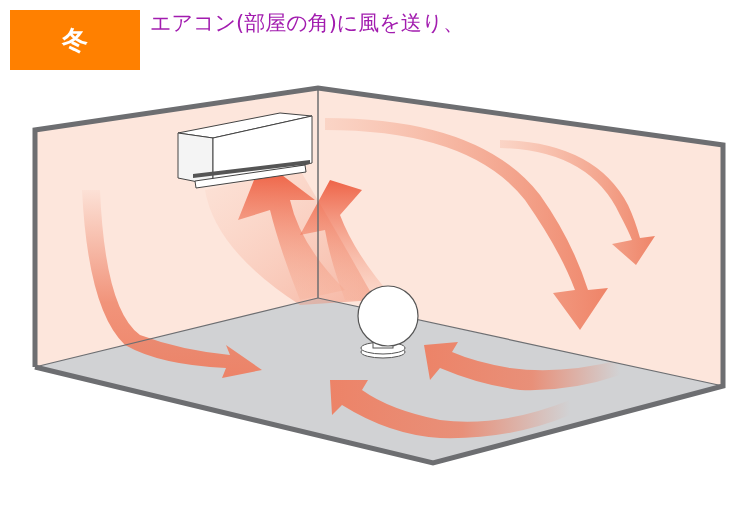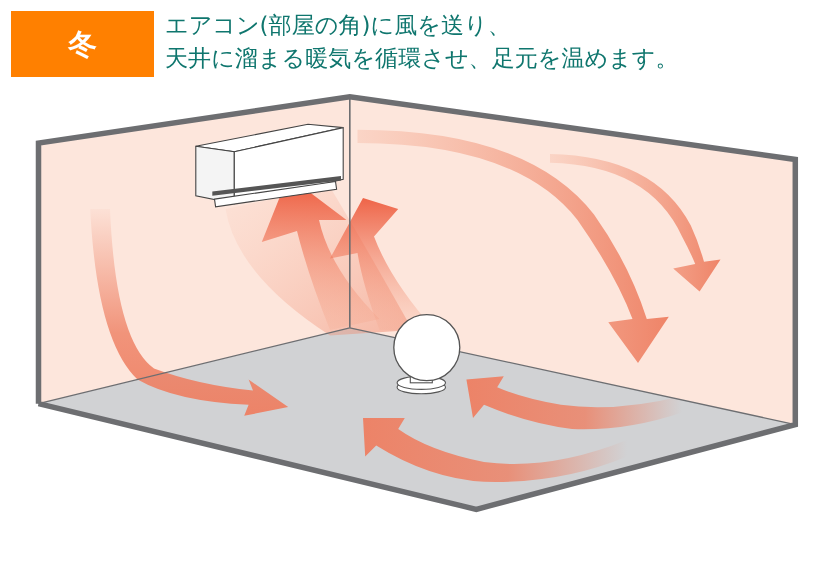--- a/index.html
+++ b/index.html
@@ -2,34 +2,33 @@
 <html><head>
 <meta charset="utf-8">
 <style>
   html, body { margin: 0; padding: 0; background: #ffffff; }
   body { width: 750px; height: 510px; position: relative; overflow: hidden;
          font-family: "DejaVu Sans", sans-serif; }
   .badge { position: absolute; left: 10px; top: 10px; width: 130px; height: 60px;
            background: #FF8000; display: flex; align-items: center; justify-content: center; }
   .badge span { color: #ffffff; font-weight: bold; font-size: 26px;
                 font-family: "DejaVu Sans", sans-serif; }
-  .caption { position: absolute; left: 150px; top: 8px; color: #0f766e;
+  .caption { position: absolute; left: 150px; top: 8px; color: #a21caf;
              font-size: 21px; line-height: 30px; font-family: "DejaVu Sans", sans-serif; }
   .caption div { white-space: nowrap; }
   svg.scene { position: absolute; left: 0; top: 0; }
 </style>
 </head>
 <body>
 
 <div class="badge">
   <span>冬</span>
 </div>
 <div class="caption">
   <div>エアコン(部屋の角)に風を送り、</div>
-  <div>天井に溜まる暖気を循環させ、足元を温めます。</div>
 </div>
 
 <svg class="scene" width="750" height="510" viewBox="0 0 750 510">
   <defs>
     <linearGradient id="gUp" x1="0" y1="1" x2="0" y2="0">
       <stop offset="0" stop-color="#F4A488" stop-opacity="0.2"></stop>
       <stop offset="1" stop-color="#EC4E2F" stop-opacity="0.95"></stop>
     </linearGradient>
     <linearGradient id="gLeftDown" x1="0" y1="0" x2="0" y2="1">
       <stop offset="0" stop-color="#EE7F62" stop-opacity="0.05"></stop>

